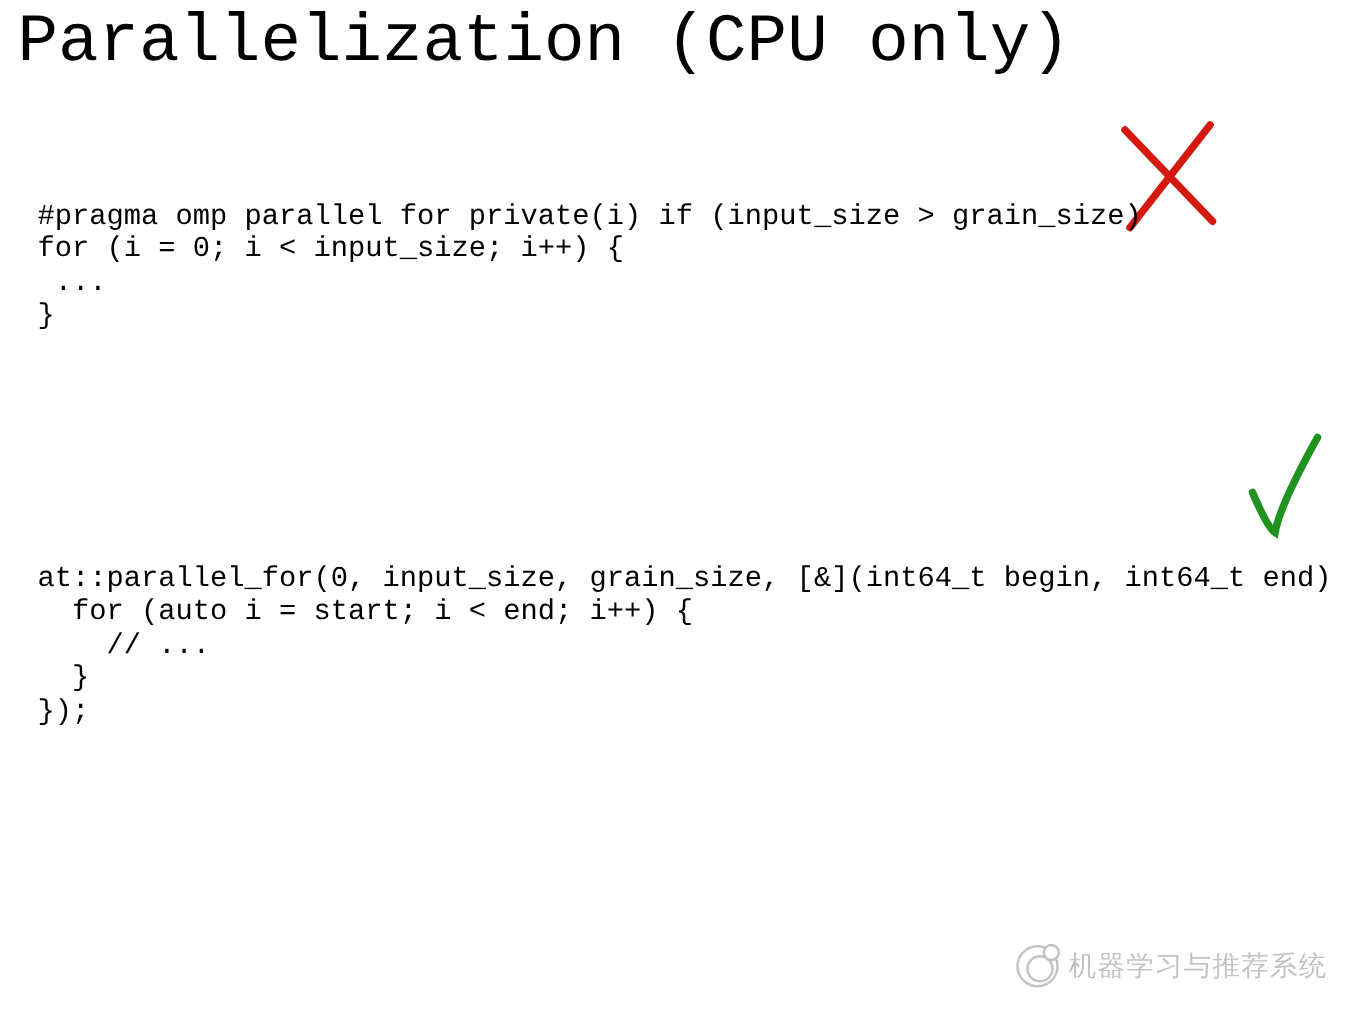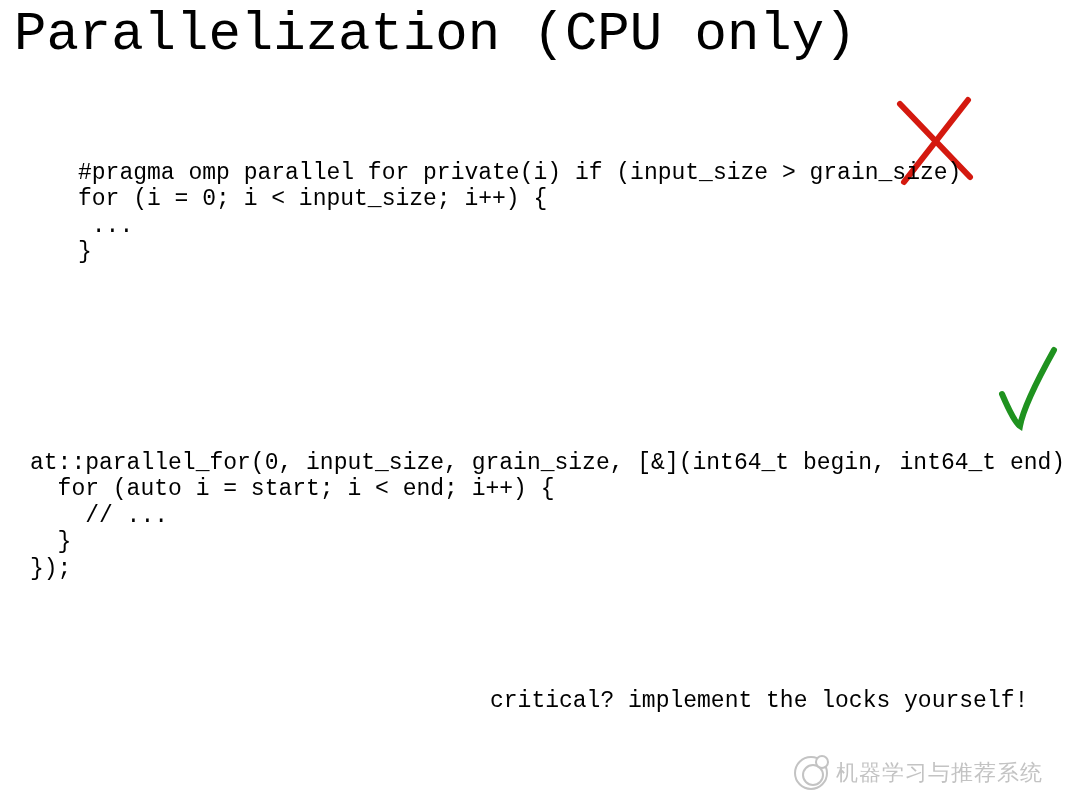--- a/index.html
+++ b/index.html
@@ -15,36 +15,36 @@
     white-space: nowrap;
   }
   .code-block {
     position: absolute;
     font-family: 'Courier New', Courier, monospace;
     font-size: 23px;
     color: #000;
     white-space: pre;
     line-height: 1.15;
   }
-  .code1 { top: 160px; left: 30px; margin-left: 48px; }
+  .code1 { top: 160px; left: 30px; }
   .code2 { top: 450px; left: 30px; }
   .note {
     position: absolute;
     top: 688px;
     left: 490px;
     font-family: 'Courier New', Courier, monospace;
     font-size: 23px;
     color: #000;
   }
   .cross-mark { position: absolute; top: 92px; left: 890px; width: 100px; height: 100px; }
   .check-mark { position: absolute; top: 344px; left: 996px; width: 70px; height: 90px; }
   .watermark {
     position: absolute;
     bottom: 20px;
-    right: 37px;
+    right: 18px;
     display: flex;
     align-items: center;
     gap: 8px;
     opacity: 0.5;
   }
   .watermark-icon {
     width: 34px;
     height: 34px;
     border: 2px solid #888;
     border-radius: 50%;
@@ -95,20 +95,19 @@
   <svg class="check-mark" viewBox="0 0 70 90">
     <path d="M6 50 Q18 78 24 82 Q28 60 58 6" stroke="#1f921f" stroke-width="6" stroke-linecap="round" fill="none"></path>
   </svg>
 
   <div class="code-block code2">at::parallel_for(0, input_size, grain_size, [&amp;](int64_t begin, int64_t end) {
   for (auto i = start; i &lt; end; i++) {
     // ...
   }
 });</div>
 
-  <div class="note">critical? implement the locks yourself!</div>
 
   <div class="watermark">
     <span class="watermark-icon"></span>
     <span class="watermark-text">机器学习与推荐系统</span>
   </div>
 
 </div>
 
 </body></html>

